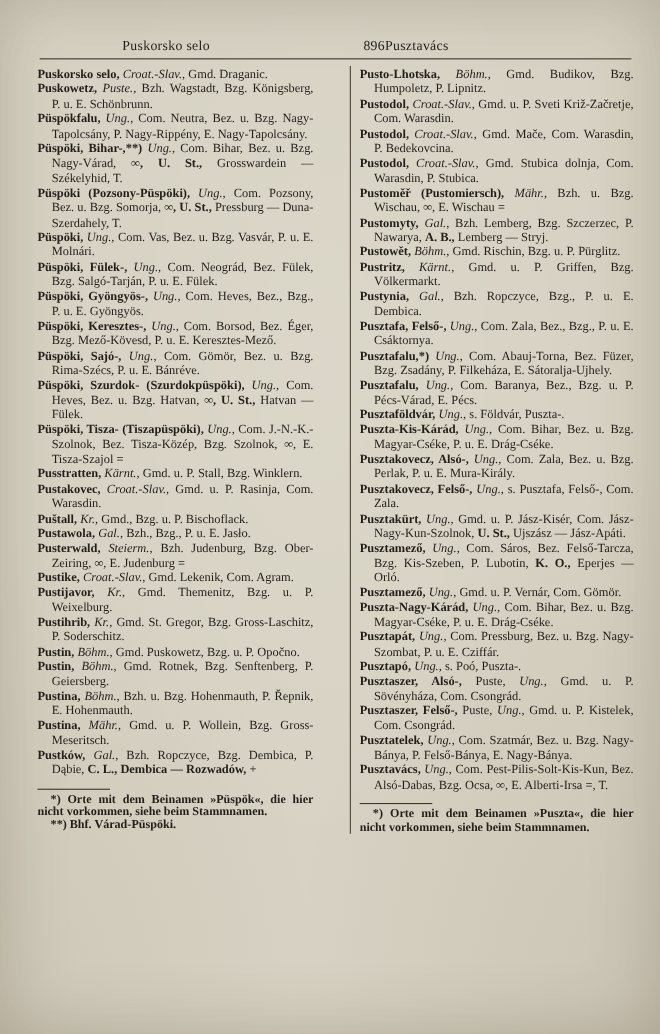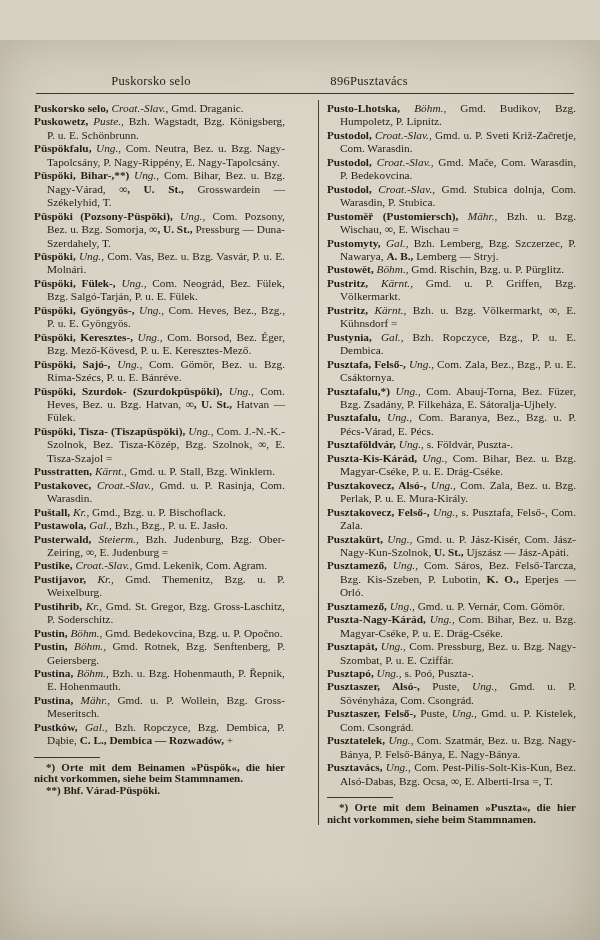--- a/index.html
+++ b/index.html
@@ -12,21 +12,20 @@
   }
   .page{
     position:absolute;inset:0;
     background:
       radial-gradient(ellipse at 48% 35%, rgba(255,255,252,0.10), rgba(0,0,0,0.0) 55%),
       radial-gradient(ellipse at 100% 100%, rgba(90,75,50,0.10), rgba(0,0,0,0) 40%),
       radial-gradient(ellipse at 0% 100%, rgba(90,75,50,0.08), rgba(0,0,0,0) 35%);
     box-shadow:inset 0 0 60px rgba(80,65,40,0.25);
     padding:34px 24px 0 34px;
     box-sizing:border-box;
-    margin-top:40px;
   }
   .header{
     display:flex;align-items:baseline;
     font-size:12.5px;letter-spacing:0.3px;
     padding:0 8px 4px 8px;
   }
   .header .run-left{flex:1;text-align:center;}
   .header .pageno{width:90px;text-align:right;}
   .header .run-right{flex:1;text-align:left;}
   .header-rule{border-top:1.6px solid #3c362b;margin:0 2px 6px 2px;}
@@ -79,21 +78,21 @@
           <p class="entry"><span class="seg-b">Püspöki, Szurdok- (Szurdokpüspöki), </span><span class="seg-i">Ung.</span><span class="seg-n">, Com. Heves, Bez. u. Bzg. Hatvan, </span><span class="seg-b">∞, U. St.,</span><span class="seg-n"> Hatvan — Fülek.</span></p>
           <p class="entry"><span class="seg-b">Püspöki, Tisza- (Tiszapüspöki), </span><span class="seg-i">Ung.</span><span class="seg-n">, Com. J.-N.-K.-Szolnok, Bez. Tisza-Közép, Bzg. Szolnok, </span><span class="seg-b">∞</span><span class="seg-n">, E. Tisza-Szajol =</span></p>
           <p class="entry"><span class="seg-b">Pusstratten, </span><span class="seg-i">Kärnt.</span><span class="seg-n">, Gmd. u. P. Stall, Bzg. Winklern.</span></p>
           <p class="entry"><span class="seg-b">Pustakovec, </span><span class="seg-i">Croat.-Slav.</span><span class="seg-n">, Gmd. u. P. Rasinja, Com. Warasdin.</span></p>
           <p class="entry"><span class="seg-b">Puštall, </span><span class="seg-i">Kr.</span><span class="seg-n">, Gmd., Bzg. u. P. Bischoflack.</span></p>
           <p class="entry"><span class="seg-b">Pustawola, </span><span class="seg-i">Gal.</span><span class="seg-n">, Bzh., Bzg., P. u. E. Jasło.</span></p>
           <p class="entry"><span class="seg-b">Pusterwald, </span><span class="seg-i">Steierm.</span><span class="seg-n">, Bzh. Judenburg, Bzg. Ober-Zeiring, </span><span class="seg-b">∞</span><span class="seg-n">, E. Judenburg =</span></p>
           <p class="entry"><span class="seg-b">Pustike, </span><span class="seg-i">Croat.-Slav.</span><span class="seg-n">, Gmd. Lekenik, Com. Agram.</span></p>
           <p class="entry"><span class="seg-b">Pustijavor, </span><span class="seg-i">Kr.</span><span class="seg-n">, Gmd. Themenitz, Bzg. u. P. Weixelburg.</span></p>
           <p class="entry"><span class="seg-b">Pustihrib, </span><span class="seg-i">Kr.</span><span class="seg-n">, Gmd. St. Gregor, Bzg. Gross-Laschitz, P. Soderschitz.</span></p>
-          <p class="entry"><span class="seg-b">Pustin, </span><span class="seg-i">Böhm.</span><span class="seg-n">, Gmd. Bedekovcina, Bzg. u. P. Opočno.</span></p>
+          <p class="entry"><span class="seg-b">Pustin, </span><span class="seg-i">Böhm.</span><span class="seg-n">, Gmd. Puskowetz, Bzg. u. P. Opočno.</span></p>
           <p class="entry"><span class="seg-b">Pustin, </span><span class="seg-i">Böhm.</span><span class="seg-n">, Gmd. Rotnek, Bzg. Senftenberg, P. Geiersberg.</span></p>
           <p class="entry"><span class="seg-b">Pustina, </span><span class="seg-i">Böhm.</span><span class="seg-n">, Bzh. u. Bzg. Hohenmauth, P. Řepnik, E. Hohenmauth.</span></p>
           <p class="entry"><span class="seg-b">Pustina, </span><span class="seg-i">Mähr.</span><span class="seg-n">, Gmd. u. P. Wollein, Bzg. Gross-Meseritsch.</span></p>
           <p class="entry"><span class="seg-b">Pustków, </span><span class="seg-i">Gal.</span><span class="seg-n">, Bzh. Ropczyce, Bzg. Dembica, P. Dąbie, </span><span class="seg-b">C. L., Dembica — Rozwadów,</span><span class="seg-n"> +</span></p>
         </div>
       <div class="footnote-block">
         <div class="footnote-rule"></div>
         <p class="footnote">*) Orte mit dem Beinamen »Püspök«, die hier nicht vorkommen, siehe beim Stammnamen.</p>
         <p class="footnote">**) Bhf. Várad-Püspöki.</p>
       </div>
@@ -102,21 +101,20 @@
     <div class="col col-right">
       <div>
           <p class="entry"><span class="seg-b">Pusto-Lhotska, </span><span class="seg-i">Böhm.</span><span class="seg-n">, Gmd. Budikov, Bzg. Humpoletz, P. Lipnitz.</span></p>
           <p class="entry"><span class="seg-b">Pustodol, </span><span class="seg-i">Croat.-Slav.</span><span class="seg-n">, Gmd. u. P. Sveti Križ-Začretje, Com. Warasdin.</span></p>
           <p class="entry"><span class="seg-b">Pustodol, </span><span class="seg-i">Croat.-Slav.</span><span class="seg-n">, Gmd. Mače, Com. Warasdin, P. Bedekovcina.</span></p>
           <p class="entry"><span class="seg-b">Pustodol, </span><span class="seg-i">Croat.-Slav.</span><span class="seg-n">, Gmd. Stubica dolnja, Com. Warasdin, P. Stubica.</span></p>
           <p class="entry"><span class="seg-b">Pustoměř (Pustomiersch), </span><span class="seg-i">Mähr.</span><span class="seg-n">, Bzh. u. Bzg. Wischau, </span><span class="seg-b">∞</span><span class="seg-n">, E. Wischau =</span></p>
           <p class="entry"><span class="seg-b">Pustomyty, </span><span class="seg-i">Gal.</span><span class="seg-n">, Bzh. Lemberg, Bzg. Szczerzec, P. Nawarya, </span><span class="seg-b">A. B.,</span><span class="seg-n"> Lemberg — Stryj.</span></p>
           <p class="entry"><span class="seg-b">Pustowět, </span><span class="seg-i">Böhm.</span><span class="seg-n">, Gmd. Rischin, Bzg. u. P. Pürglitz.</span></p>
           <p class="entry"><span class="seg-b">Pustritz, </span><span class="seg-i">Kärnt.</span><span class="seg-n">, Gmd. u. P. Griffen, Bzg. Völkermarkt.</span></p>
-          <p class="entry"><span class="seg-b">Pustritz, </span><span class="seg-i">Kärnt.</span><span class="seg-n">, Bzh. u. Bzg. Völkermarkt, </span><span class="seg-b">∞</span><span class="seg-n">, E. Kühnsdorf =</span></p>
           <p class="entry"><span class="seg-b">Pustynia, </span><span class="seg-i">Gal.</span><span class="seg-n">, Bzh. Ropczyce, Bzg., P. u. E. Dembica.</span></p>
           <p class="entry"><span class="seg-b">Pusztafa, Felső-, </span><span class="seg-i">Ung.</span><span class="seg-n">, Com. Zala, Bez., Bzg., P. u. E. Csáktornya.</span></p>
           <p class="entry"><span class="seg-b">Pusztafalu,*) </span><span class="seg-i">Ung.</span><span class="seg-n">, Com. Abauj-Torna, Bez. Füzer, Bzg. Zsadány, P. Filkeháza, E. Sátoralja-Ujhely.</span></p>
           <p class="entry"><span class="seg-b">Pusztafalu, </span><span class="seg-i">Ung.</span><span class="seg-n">, Com. Baranya, Bez., Bzg. u. P. Pécs-Várad, E. Pécs.</span></p>
           <p class="entry"><span class="seg-b">Pusztaföldvár, </span><span class="seg-i">Ung.</span><span class="seg-n">, s. Földvár, Puszta-.</span></p>
           <p class="entry"><span class="seg-b">Puszta-Kis-Kárád, </span><span class="seg-i">Ung.</span><span class="seg-n">, Com. Bihar, Bez. u. Bzg. Magyar-Cséke, P. u. E. Drág-Cséke.</span></p>
           <p class="entry"><span class="seg-b">Pusztakovecz, Alsó-, </span><span class="seg-i">Ung.</span><span class="seg-n">, Com. Zala, Bez. u. Bzg. Perlak, P. u. E. Mura-Király.</span></p>
           <p class="entry"><span class="seg-b">Pusztakovecz, Felső-, </span><span class="seg-i">Ung.</span><span class="seg-n">, s. Pusztafa, Felső-, Com. Zala.</span></p>
           <p class="entry"><span class="seg-b">Pusztakürt, </span><span class="seg-i">Ung.</span><span class="seg-n">, Gmd. u. P. Jász-Kisér, Com. Jász-Nagy-Kun-Szolnok, </span><span class="seg-b">U. St.,</span><span class="seg-n"> Ujszász — Jász-Apáti.</span></p>
           <p class="entry"><span class="seg-b">Pusztamező, </span><span class="seg-i">Ung.</span><span class="seg-n">, Com. Sáros, Bez. Felső-Tarcza, Bzg. Kis-Szeben, P. Lubotin, </span><span class="seg-b">K. O.,</span><span class="seg-n"> Eperjes — Orló.</span></p>

